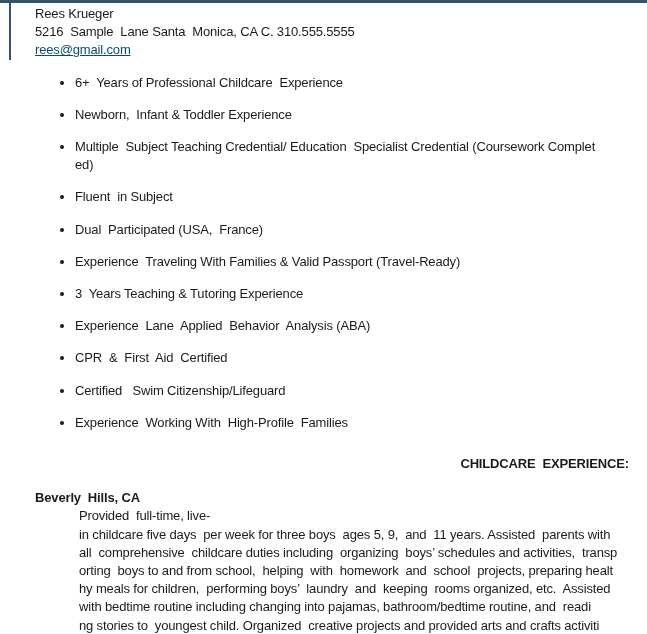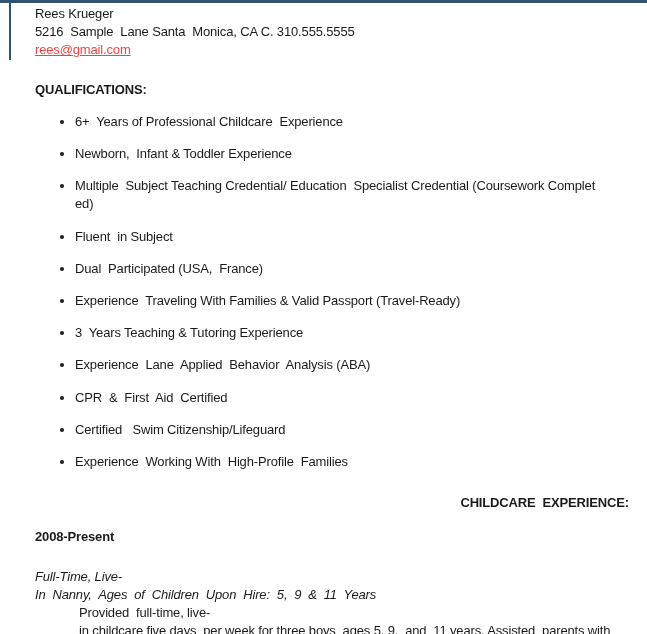--- a/index.html
+++ b/index.html
@@ -22,21 +22,21 @@
   }
   .left-stub {
     position: absolute;
     top: 0; left: 9px;
     width: 2px; height: 60px;
     background: #31536F;
   }
   .content { padding: 5px 18px 0 35px; }
   .line { white-space: pre; line-height: 18.2px; }
   .email-line { line-height: 18.2px; }
-  a.email { color: #ef4444; text-decoration: underline; cursor: pointer; }
+  a.email { color: #0c4a6e; text-decoration: underline; cursor: pointer; }
   .heading {
     font-weight: bold;
     white-space: pre;
     line-height: 18.2px;
   }
   .q-heading { margin-top: 21px; }
   ul.quals {
     margin: 2px 0 0 0;
     padding: 0 0 0 40px;
     list-style: disc;
@@ -74,45 +74,42 @@
 <div class="page">
   <div class="top-border"></div>
   <div class="left-stub"></div>
 
   <div class="content">
 
     <div class="line">Rees Krueger</div>
     <div class="line">5216  Sample  Lane Santa  Monica, CA C. 310.555.5555</div>
     <div class="email-line"><a class="email" href="#">rees@gmail.com</a></div>
 
-    <div class="heading q-heading">QUALIFICATIONS:</div>
 
     <ul class="quals">
       <li>6+  Years of Professional Childcare  Experience</li>
       <li>Newborn,  Infant &amp; Toddler Experience</li>
       <li>Multiple  Subject Teaching Credential/ Education  Specialist Credential (Coursework Complet
 ed)</li>
       <li>Fluent  in Subject</li>
       <li>Dual  Participated (USA,  France)</li>
       <li>Experience  Traveling With Families &amp; Valid Passport (Travel-Ready)</li>
       <li>3  Years Teaching &amp; Tutoring Experience</li>
       <li>Experience  Lane  Applied  Behavior  Analysis (ABA)</li>
       <li>CPR  &amp;  First  Aid  Certified</li>
       <li>Certified   Swim Citizenship/Lifeguard</li>
       <li>Experience  Working With  High-Profile  Families</li>
     </ul>
 
     <div class="heading c-heading">CHILDCARE  EXPERIENCE:</div>
 
     <div class="employer-row">
-      <span class="c3">2008-Present</span>
+      <span class="c2">Beverly  Hills, CA</span>
     </div>
 
-    <div class="role">Full-Time, Live-
-In  Nanny,  Ages  of  Children  Upon  Hire:  5,  9  &amp;  11  Years</div>
 
     <div class="desc">Provided  full-time, live-
 in childcare five days  per week for three boys  ages 5, 9,  and  11 years. Assisted  parents with
 all  comprehensive  childcare duties including  organizing  boys’ schedules and activities,  transp
 orting  boys to and from school,  helping  with  homework  and  school  projects, preparing healt
 hy meals for children,  performing boys’  laundry  and  keeping  rooms organized, etc.  Assisted
 with bedtime routine including changing into pajamas, bathroom/bedtime routine, and  readi
 ng stories to  youngest child. Organized  creative projects and provided arts and crafts activiti
 es for the  boys. Participated in outdoor activities and sports including  basketball,  trampoline
 , and tag.   Traveled with family domestically and  internationally for up to four  weeks at a tim

